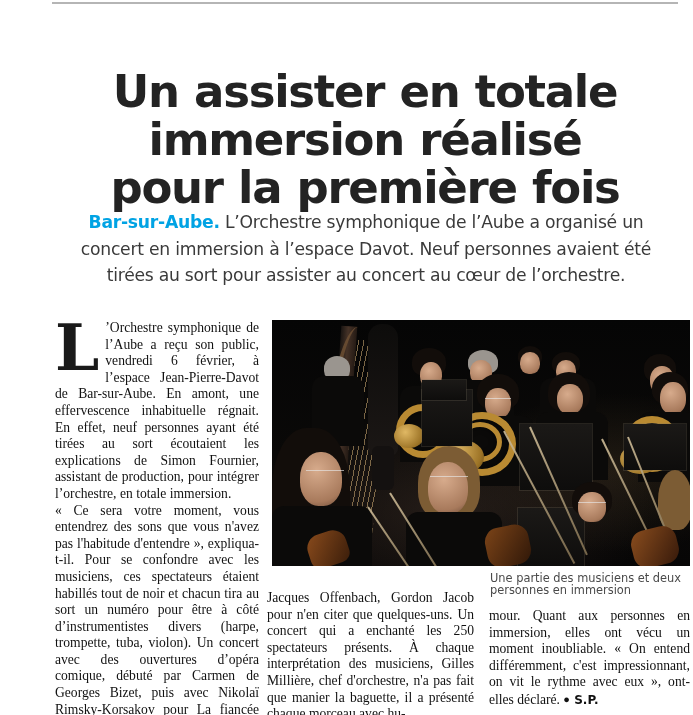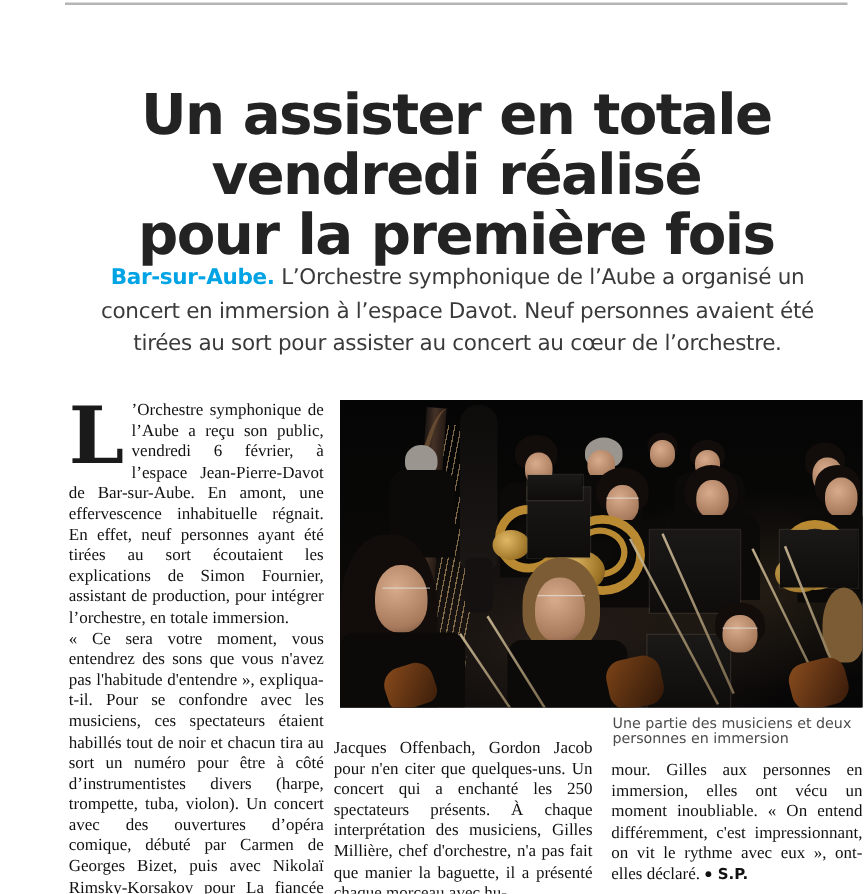--- a/index.html
+++ b/index.html
@@ -219,21 +219,21 @@
   .sig { font-family: "DejaVu Sans", sans-serif; font-weight: 700; font-size: 12px; }
   .bullet { font-size: 11px; vertical-align: 1px; }
 </style>
 </head>
 <body>
 
 <div class="top-rule"></div>
 
 <h1 class="headline">
   <span class="hl-line">Un assister en totale</span>
-  <span class="hl-line">vendredi réalisé</span>
+  <span class="hl-line">immersion réalisé</span>
   <span class="hl-line">pour la première fois</span>
 </h1>
 
 <div class="standfirst">
   <span class="locality">Bar-sur-Aube.</span><span> L’Orchestre symphonique de l’Aube a organisé un concert en immersion à l’espace Davot. Neuf personnes avaient été tirées au sort pour assister au concert au cœur de l’orchestre.</span>
 </div>
 
 <figure class="photo-wrap" style="margin:0;">
   <div class="photo">
     <div class="ph-bg"></div>
@@ -328,14 +328,14 @@
   <p><span class="dropcap">L</span><span>’Orchestre symphonique de l’Aube a reçu son public, vendredi 6 février, à l’espace Jean-Pierre-Davot de Bar-sur-Aube. En amont, une effervescence inhabituelle régnait. En effet, neuf personnes ayant été tirées au sort écoutaient les explications de Simon Fournier, assistant de production, pour intégrer l’orchestre, en totale immersion.</span></p>
   <p><span>« </span><span class="it">Ce sera votre moment, vous entendrez des sons que vous n'avez pas l'habitude d'entendre</span><span> », expliqua-t-il. Pour se confondre avec les musiciens, ces spectateurs étaient habillés tout de noir et chacun tira au sort un numéro pour être à côté d’instrumentistes divers (harpe, trompette, tuba, violon). Un concert avec des ouvertures d’opéra comique, débuté par </span><span class="it">Carmen</span><span> de Georges Bizet, puis avec Nikolaï Rimsky-Korsakov pour </span><span class="it">La fiancée du Tsar</span></p>
 
 </div>
 
 <div class="col col-2">
   <p>Jacques Offenbach, Gordon Jacob pour n'en citer que quelques-uns. Un concert qui a enchanté les 250 spectateurs présents. À chaque interprétation des musiciens, Gilles Millière, chef d'orchestre, n'a pas fait que manier la baguette, il a présenté chaque morceau avec hu-</p>
 </div>
 
 <div class="col col-3">
-  <p><span>mour. Gilles aux personnes en immersion, elles ont vécu un moment inoubliable. « </span><span class="it">On entend différemment, c'est impressionnant, on vit le rythme avec eux</span><span> », ont-elles déclaré. </span><span class="bullet">●</span><span class="sig"> S.P.</span></p>
+  <p><span>mour. Quant aux personnes en immersion, elles ont vécu un moment inoubliable. « </span><span class="it">On entend différemment, c'est impressionnant, on vit le rythme avec eux</span><span> », ont-elles déclaré. </span><span class="bullet">●</span><span class="sig"> S.P.</span></p>
 </div>
 
 </body></html>

